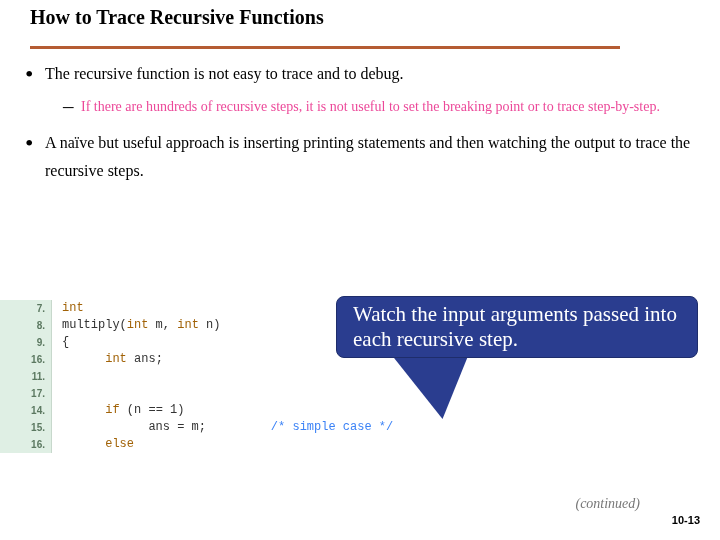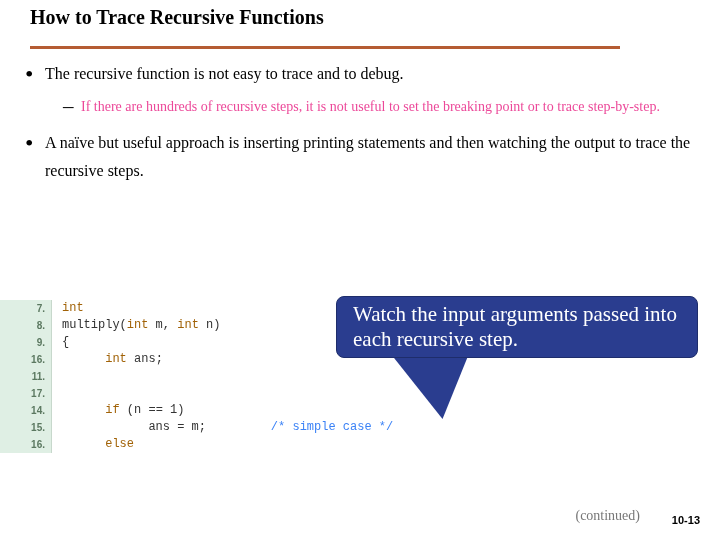--- a/index.html
+++ b/index.html
@@ -17,21 +17,21 @@
   .code-area { position: absolute; top: 300px; left: 0; width: 720px; }
   .code-row { display: flex; align-items: flex-start; height: 17px; }
   .gut { width: 52px; background: #dfefe4; border-right: 1px solid #c7d8cc; font-family: Arial, sans-serif; font-size: 10px; font-weight: bold; color: #5b7860; text-align: right; padding-right: 6px; line-height: 17px; }
   .cod { flex: 1; font-family: "Courier New", monospace; font-size: 12px; color: #333; line-height: 17px; padding-left: 10px; white-space: pre; }
   .kw { color: #a16207; }
   .cm { color: #3b82f6; }
   .st { color: #4a7aa6; }
   .callout { position: absolute; top: 296px; left: 336px; width: 362px; height: 62px; background: #2a3d8f; border-radius: 8px; border: 1px solid #1e2d6b; display: flex; align-items: center; padding: 0 16px; font-family: Liberation Serif, serif; }
   .callout-txt { font-size: 21px; color: #fff; line-height: 25px; }
   .callout-tail { position: absolute; top: 356px; left: 348px; width: 0; height: 0; border-style: solid; border-width: 0 120px 68px 0; border-color: transparent #2a3d8f transparent transparent; transform: rotate(22deg); transform-origin: top right; }
-  .continued { position: absolute; bottom: 16px; right: 80px; font-family: "Times New Roman", serif; font-size: 14px; color: #777; }
+  .continued { position: absolute; bottom: 28px; right: 80px; font-family: "Times New Roman", serif; font-style: italic; font-size: 14px; color: #777; }
   .pagenum { position: absolute; bottom: 14px; right: 20px; font-family: Arial, sans-serif; font-size: 11px; font-weight: bold; color: #000; }
 </style>
 </head>
 <body>
 
 <div class="slide">
 
   <div class="title">How to Trace Recursive Functions</div>
   <div class="title-underline"></div>
 

